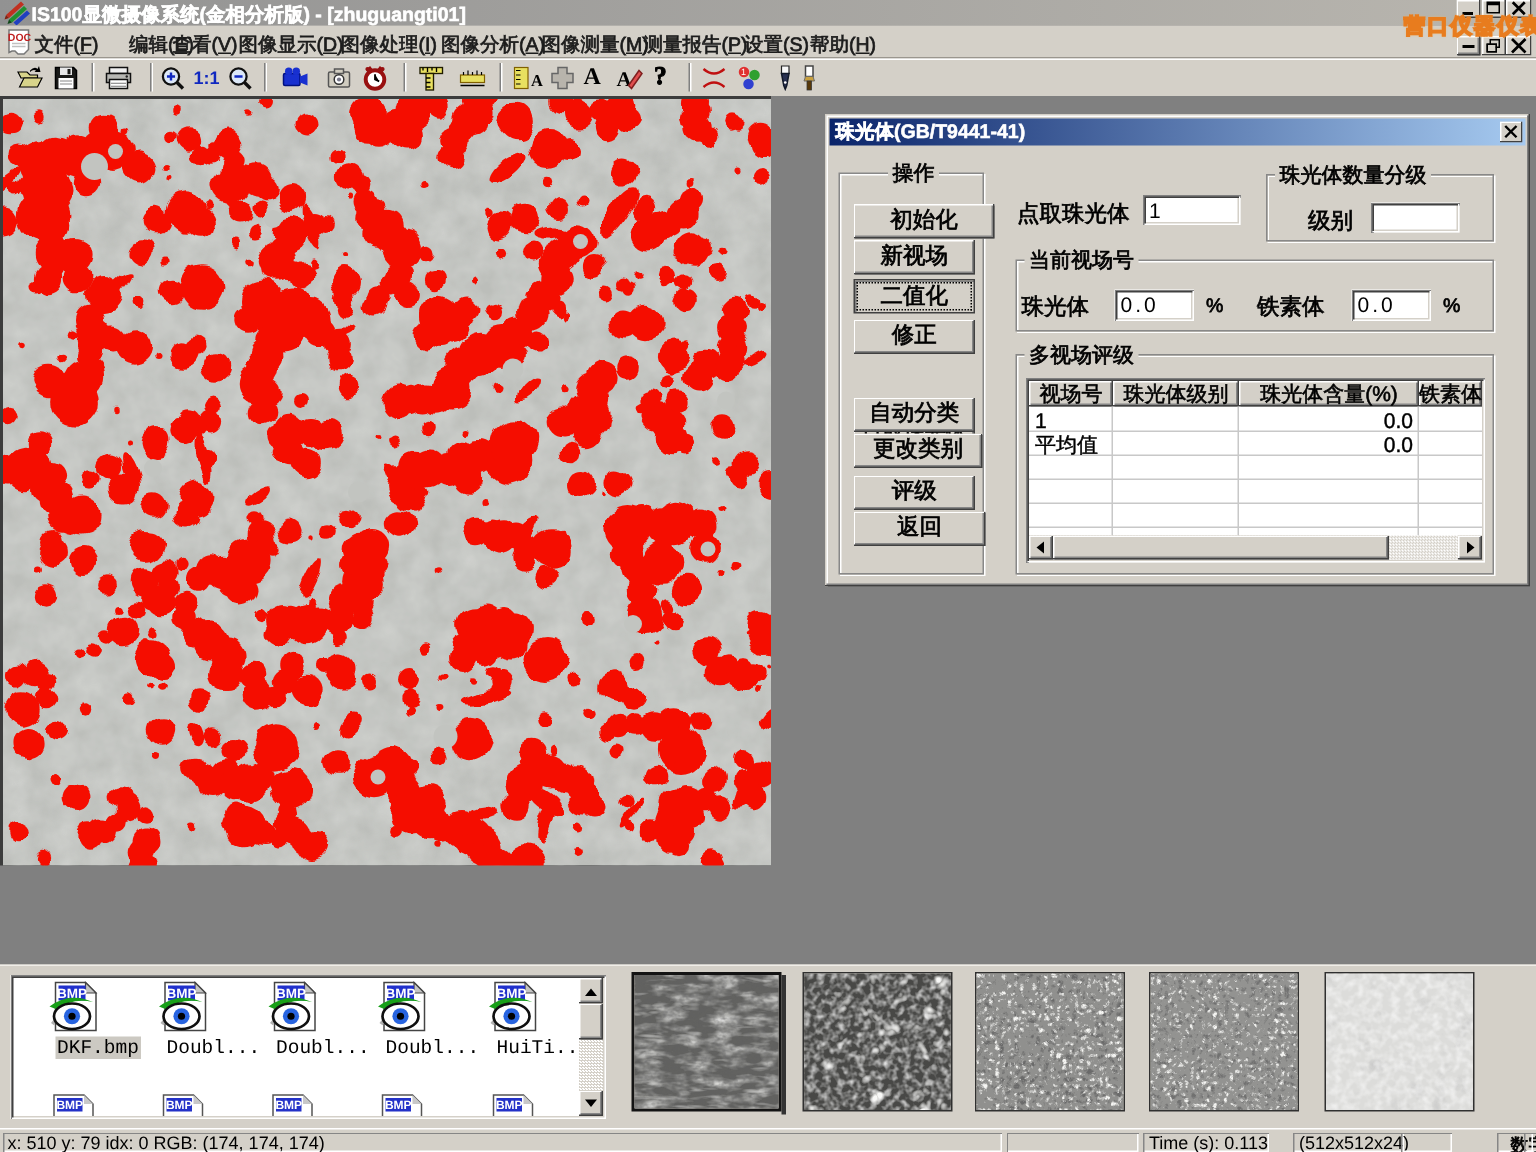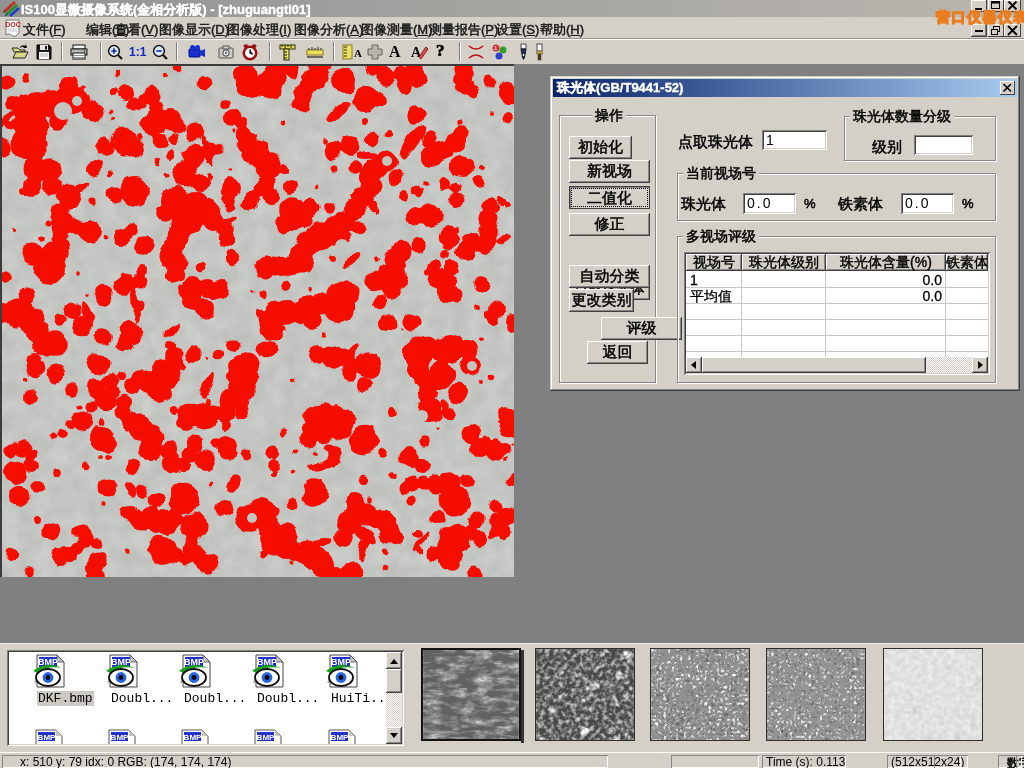--- a/index.html
+++ b/index.html
@@ -906,38 +906,38 @@
         <circle cx="295" cy="425" r="8"></circle>
         <circle cx="180" cy="80" r="6"></circle>
         <circle cx="420" cy="350" r="6"></circle>
         <circle cx="75" cy="35" r="5"></circle>
         <circle cx="385" cy="95" r="5"></circle>
         <circle cx="470" cy="300" r="5"></circle>
         <circle cx="250" cy="452" r="5"></circle>
       </g>
     </svg></div>
 <div class="abs dlg-frame" style="left:550px;top:76px;width:470px;height:315px"></div>
-<div class="abs dlg-title" style="left:553px;top:79px;width:464px">珠光体(GB/T9441-52)</div>
+<div class="abs dlg-title" style="left:553px;top:79px;width:464px">珠光体(GB/T9441-41)</div>
 <svg class="abs" style="left:1000px;top:81px" width="15" height="14" viewBox="0 0 15 14">
     <rect width="15" height="14" fill="#d4d0c8"></rect>
     <path d="M0 0h14v1h-14z M0 0h1v13h-1z" fill="#fff"></path>
     <path d="M14 0h1v14h-1z M0 13h15v1h-15z" fill="#404040"></path>
     <path d="M3.5 3 L11 10.5 M11 3 L3.5 10.5" stroke="#000" stroke-width="1.6"></path>
   </svg>
 <div class="grp" style="left:559px;top:115px;width:97px;height:268px"></div>
 <div class="glabel" style="left:592px;top:107px">操作</div>
-<div class="btn" style="left:569px;top:136px;width:63px;height:23px;line-height:22px;font-size:15px;">初始化</div>
+<div class="btn" style="left:569px;top:136px;width:94px;height:23px;line-height:22px;font-size:15px;">初始化</div>
 <div class="btn" style="left:569px;top:160px;width:81px;height:23px;line-height:22px;font-size:15px;">新视场</div>
 <div class="btnp" style="left:569px;top:186px;width:81px;height:23px;line-height:22px;font-size:15px;">二值化</div>
 <div class="btn" style="left:569px;top:213px;width:81px;height:23px;line-height:22px;font-size:15px;">修正</div>
 <div class="btn" style="left:569px;top:241px;width:81px;height:23px;line-height:22px;font-size:14px;margin-top:36px;">点取珠光体</div>
 <div class="btn" style="left:569px;top:265px;width:81px;height:23px;line-height:22px;font-size:15px;">自动分类</div>
-<div class="btn" style="left:569px;top:289px;width:65px;height:23px;line-height:22px;font-size:15px;">更改类别</div>
-<div class="btn" style="left:569px;top:317px;width:81px;height:23px;line-height:22px;font-size:15px;margin-left:32px;">评级</div>
-<div class="btn" style="left:587px;top:341px;width:61px;height:23px;line-height:22px;font-size:15px;">返回</div>
+<div class="btn" style="left:569px;top:289px;width:86px;height:23px;line-height:22px;font-size:15px;">更改类别</div>
+<div class="btn" style="left:569px;top:317px;width:81px;height:23px;line-height:22px;font-size:15px;">评级</div>
+<div class="btn" style="left:569px;top:341px;width:88px;height:23px;line-height:22px;font-size:15px;">返回</div>
 <div class="abs" style="left:572px;top:189px;width:75px;height:17px;outline:1px dotted #000"></div>
 <div class="lbl" style="left:678px;top:133px">点取珠光体</div>
 <div class="tb" style="left:762px;top:130px;width:65px;height:20px;line-height:20px;padding-left:4px">1</div>
 <div class="grp" style="left:844px;top:116px;width:152px;height:45px"></div>
 <div class="glabel" style="left:850px;top:108px">珠光体数量分级</div>
 <div class="lbl" style="left:872px;top:138px">级别</div>
 <div class="tb" style="left:914px;top:135px;width:59px;height:20px"></div>
 <div class="grp" style="left:677px;top:173px;width:319px;height:48px"></div>
 <div class="glabel" style="left:683px;top:165px">当前视场号</div>
 <div class="lbl" style="left:681px;top:195px">珠光体</div>
@@ -1147,20 +1147,20 @@
         <feTurbulence type="fractalNoise" baseFrequency="0.18" numOctaves="2" seed="40"></feTurbulence>
         <feColorMatrix type="matrix" values="0 0 0 0 0.99  0 0 0 0 0.99  0 0 0 0 0.99  0 0 0 1.6 -0.6"></feColorMatrix>
       </filter>
     </defs>
     <rect width="100" height="93" fill="#dcdcda"></rect>
     <rect width="100" height="93" filter="url(#th5_0)" opacity="0.8"></rect>
     <rect width="100" height="93" filter="url(#th5_1)" opacity="0.8"></rect>
   </svg>
 <div class="abs" style="left:521px;top:650px;width:3px;height:93px;background:#333"></div>
 <div class="abs" style="left:0px;top:752px;width:1024px;height:16px;background:#d4d0c8;border-top:1px solid #fff">
-<div class="statusfield" style="left:2px;width:606px;padding-left:18px">x: 510 y: 79 idx: 0 RGB: (174, 174, 174)</div>
+<div class="statusfield" style="left:2px;width:666px;padding-left:3px">x: 510 y: 79 idx: 0 RGB: (174, 174, 174)</div>
 <div class="statusfield" style="left:671px;width:88px"></div>
 <div class="statusfield" style="left:762px;width:84px;padding-left:4px">Time (s): 0.113</div>
-<div class="statusfield" style="left:887px;width:74px;padding-left:4px">(512x512x24)</div>
+<div class="statusfield" style="left:862px;width:74px;padding-left:4px">(512x512x24)</div>
 <div class="statusfield" style="left:934px;width:34px"></div>
 <div class="statusfield" style="left:998px;width:42px;text-align:center;-webkit-text-stroke:0.5px #000">数字</div>
 <div class="statusfield" style="left:1016px;width:6px"></div>
 </div>
 <div class="abs" style="left:936px;top:9px;font-size:14px;font-weight:bold;color:#e87c1e;white-space:nowrap;-webkit-text-stroke:1.2px #e87c1e;text-shadow:0 0 2px #ffb050;letter-spacing:1.5px">营口仪器仪表</div>
 </body></html>

